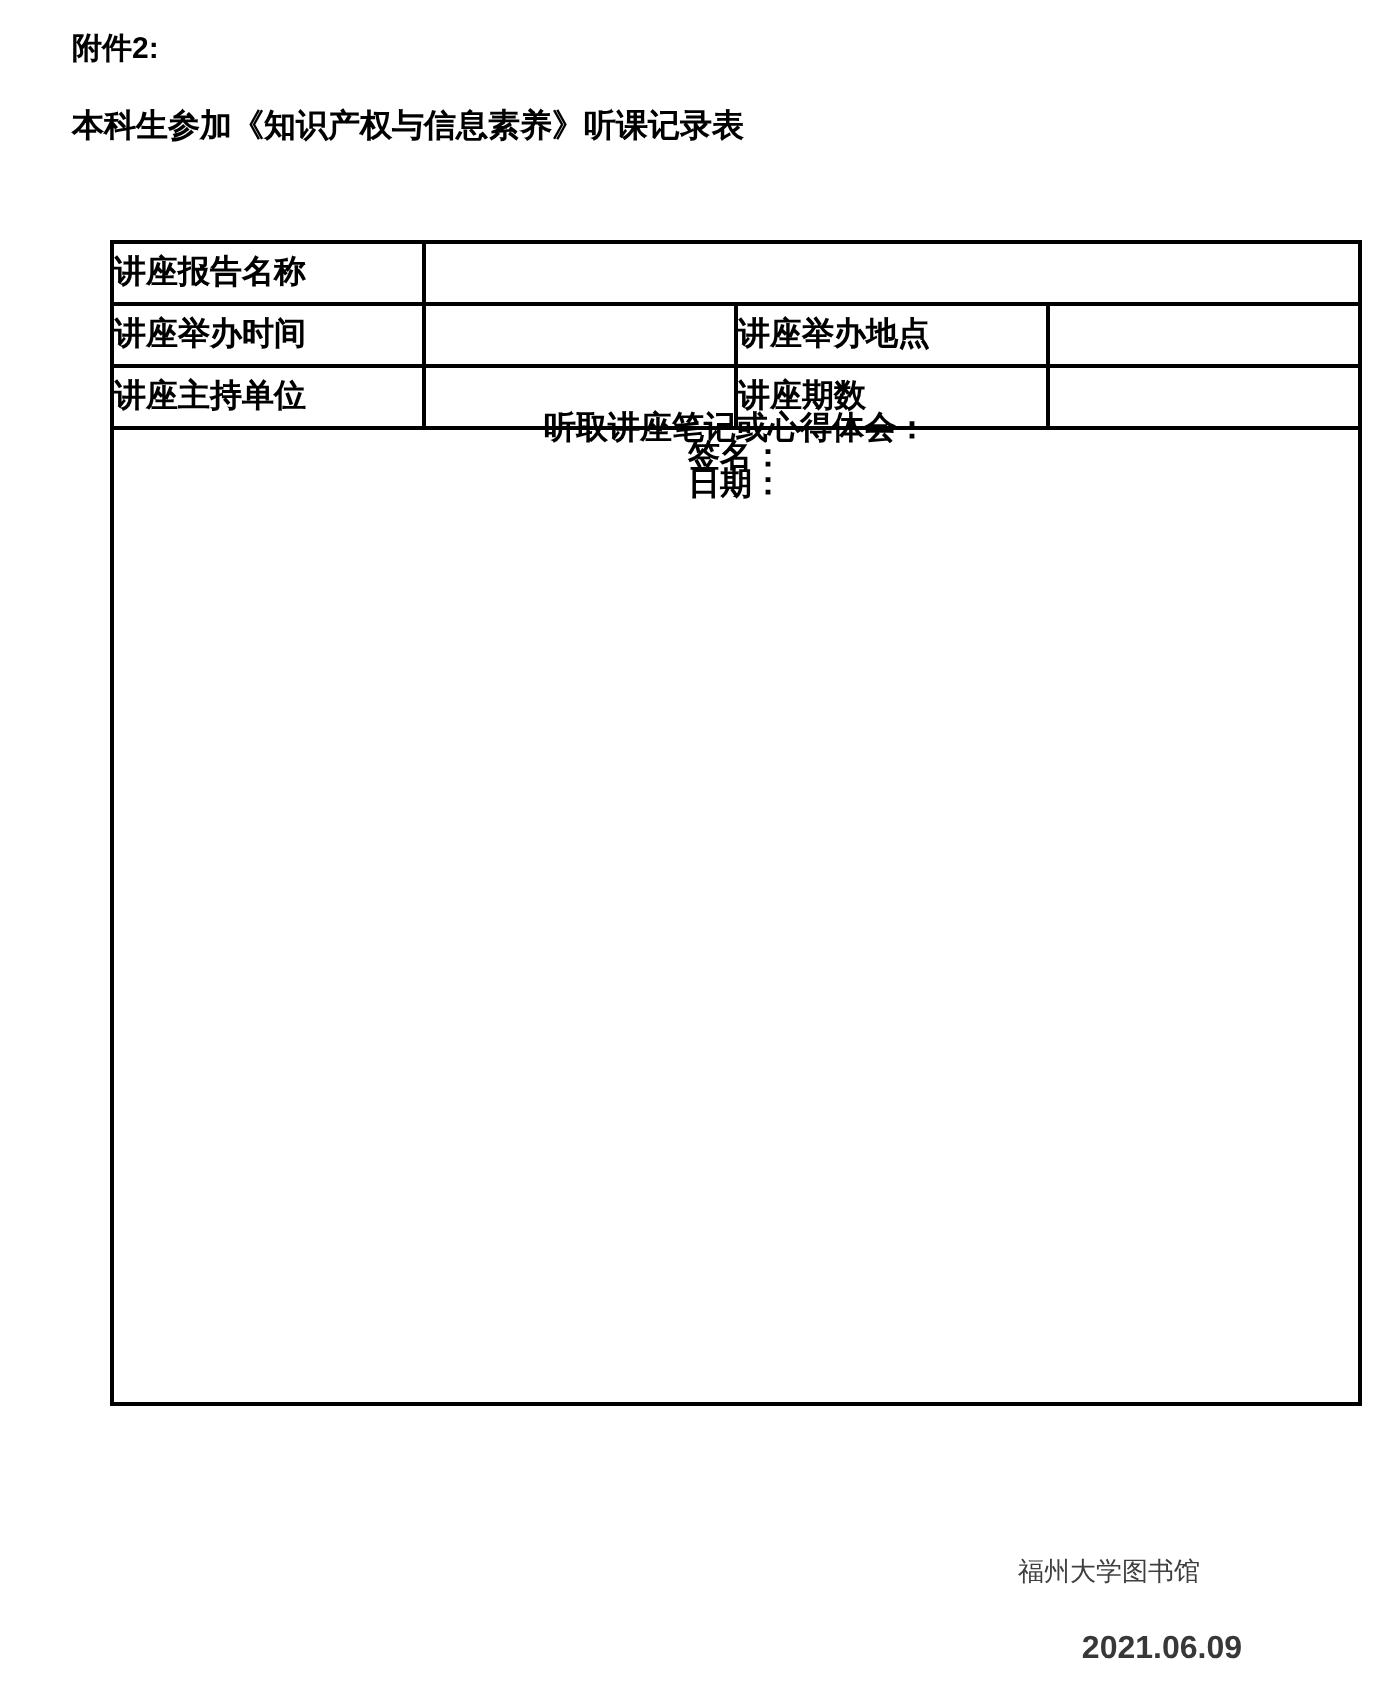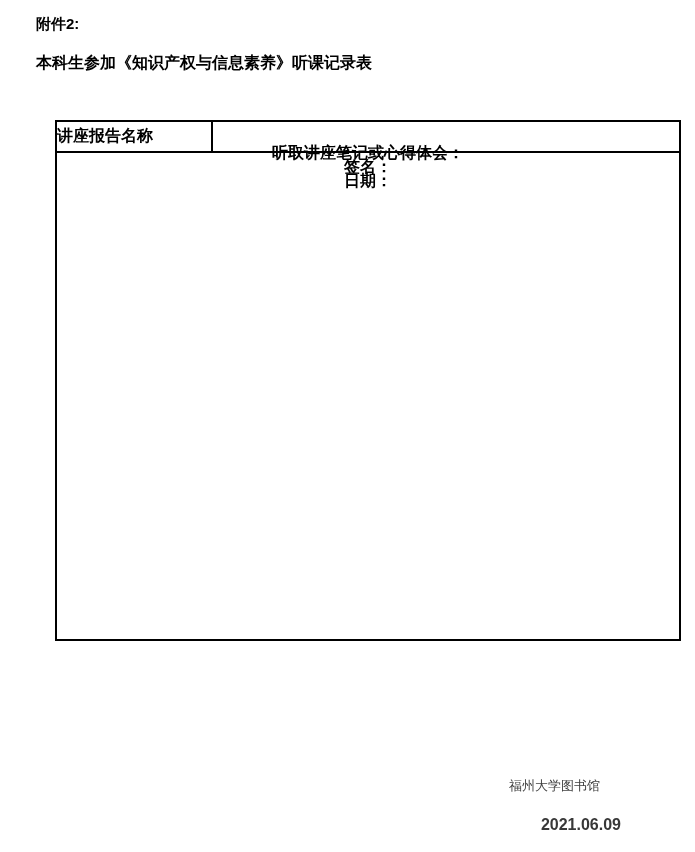--- a/index.html
+++ b/index.html
@@ -116,20 +116,32 @@
         <col style="width:25%">
         <col style="width:25%">
         <col style="width:25%">
     </colgroup>
     <tbody>
       <tr>
         <td class="label-cell">讲座报告名称</td>
         <td class="value-cell" colspan="3"></td>
       </tr>
       <tr>
+        <td class="label-cell">讲座举办时间</td>
+        <td class="value-cell"></td>
+        <td class="label-cell">讲座举办地点</td>
+        <td class="value-cell"></td>
+      </tr>
+      <tr>
+        <td class="label-cell">讲座主持单位</td>
+        <td class="value-cell"></td>
+        <td class="label-cell">讲座期数</td>
+        <td class="value-cell"></td>
+      </tr>
+      <tr>
         <td class="notes-cell" colspan="4">
           <div class="notes-inner">
             <div>听取讲座笔记或心得体会：</div>
             <div>签名：</div>
             <div>日期：</div>
           </div>
         </td>
       </tr>
     </tbody>
   </table>

